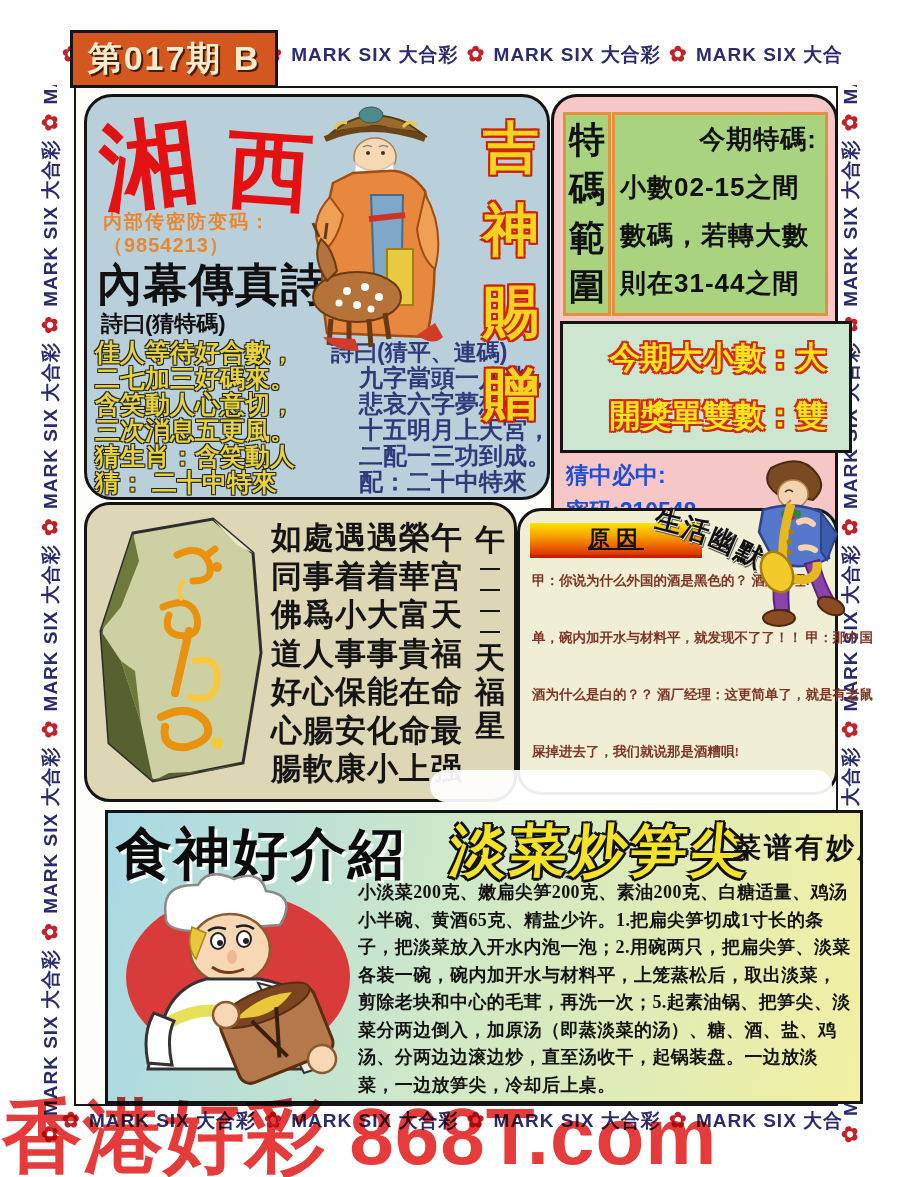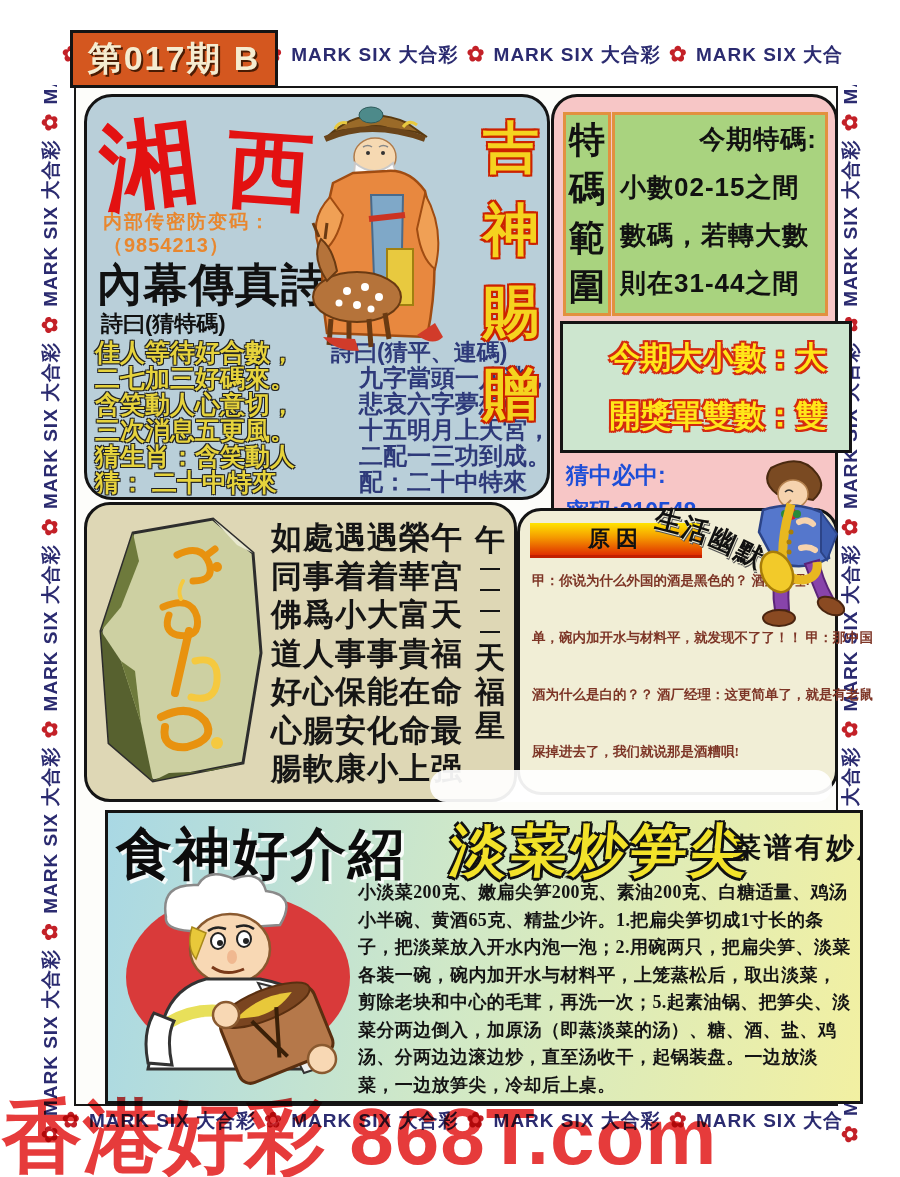--- a/index.html
+++ b/index.html
@@ -77,21 +77,21 @@
   #stone-note{right:6px;top:18px;width:36px;}
   #stone-note .ch{display:block;text-align:center;font-size:30px;line-height:34px;font-weight:900;color:#151515;}
   #stone-note .ch:nth-child(n+2):nth-child(-n+5){font-size:20px;line-height:21px;}
 
   
   #panel-humor{left:517px;top:508px;width:315px;height:281px;background:#f1eed6;
     border:3px solid #141414;border-radius:24px;z-index:2;}
   #humor-badge{left:10px;top:12px;width:172px;height:32px;
     background:linear-gradient(180deg,#ffe400 0%,#f59a00 45%,#e03000 100%);
     color:#111;font-size:22px;font-weight:900;text-align:center;line-height:32px;letter-spacing:6px;
-    border-bottom:3px solid #c22000;}
+    border-bottom:3px solid #c22000;text-decoration:underline;}
   #humor-title{left:135px;top:-8px;display:flex;z-index:7;}
   #humor-title .ch{display:inline-block;font-size:27px;font-weight:900;color:#111;
      text-shadow:1px 1px 0 #f1eed6,2px 2px 0 #555;}
   #humor-title .ch:nth-child(1){transform:rotate(14deg);}
   #humor-title .ch:nth-child(2){transform:translateY(9px) rotate(18deg);}
   #humor-title .ch:nth-child(3){transform:translateY(20px) rotate(23deg);}
   #humor-title .ch:nth-child(4){transform:translateY(33px) rotate(27deg);}
   #joke{left:12px;top:62px;width:296px;}
   .joke-line{font-size:13.5px;font-weight:bold;color:#7d3526;line-height:16px;margin-bottom:41px;white-space:nowrap;
      font-family:"Liberation Serif",serif;}

